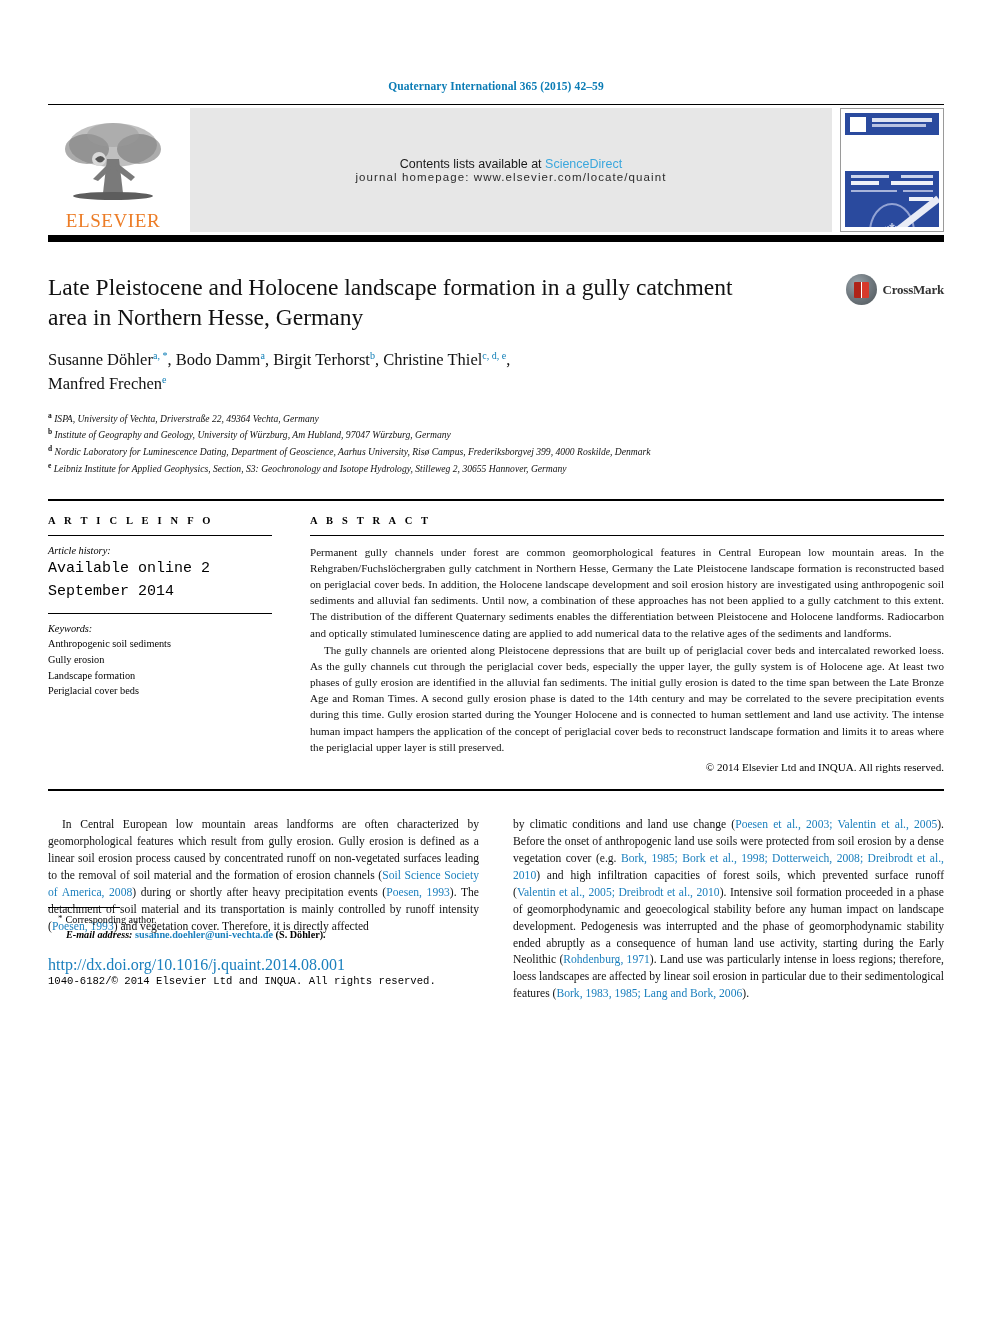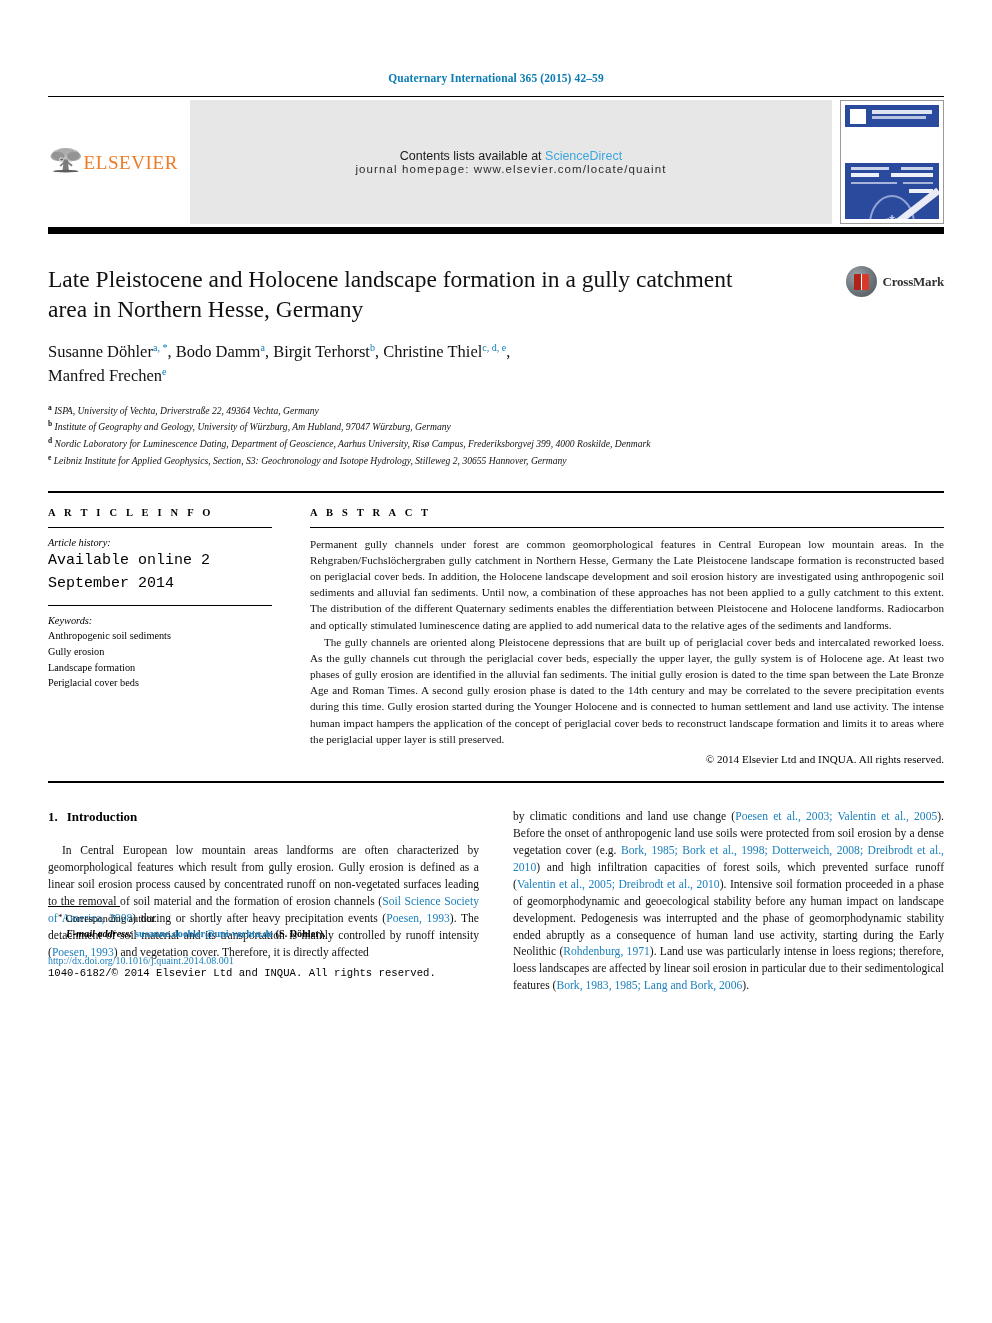--- a/index.html
+++ b/index.html
@@ -6,21 +6,21 @@
   html, body { margin: 0; padding: 0; }
   body {
     width: 992px;
     height: 1323px;
     background: #ffffff;
     font-family: "Liberation Serif", serif;
     color: #000;
     position: relative;
     overflow: hidden;
   }
-  .page { padding: 0 48px; position: relative; }
+  .page { padding: 8px 48px; position: relative; }
 
   
   .journal-ref {
     text-align: center;
     color: #0b7cb5;
     font-family: "Liberation Serif", serif;
     font-weight: bold;
     font-size: 11.5px;
     letter-spacing: .1px;
     padding-top: 72px;
@@ -31,21 +31,21 @@
   .masthead {
     display: flex;
     align-items: stretch;
     height: 124px;
     margin-top: 3px;
   }
   .elsevier-logo {
     width: 130px;
     flex: 0 0 130px;
     display: flex;
-    flex-direction: row;
+    flex-direction: column;
     align-items: center;
     justify-content: flex-end;
     padding-bottom: 2px;
   }
   .tree-svg { width: 112px; height: 90px; display:block; }
   .elsevier-word {
     color: #ec7c26;
     font-family: "Liberation Serif", serif;
     font-size: 19px;
     letter-spacing: .6px;
@@ -238,21 +238,21 @@
   .fn-rule { border-top: 1px solid #000; width: 72px; margin-bottom: 4px; }
   .fn-line {
     font-family: "Liberation Serif", serif;
     font-size: 10.2px;
     line-height: 1.5;
   }
   .fn-line .star { font-size: 9px; vertical-align: 2px; margin-right: 3px; }
   .fn-em { font-style: italic; }
   .doi-line {
     font-family: "Liberation Serif", serif;
-    font-size: 10px;
+    font-size: 16px;
     color: #1a7fbd;
     margin-top: 14px;
   }
   .issn-line { font-family: Liberation Mono, monospace; font-size: 10.6px; margin-top: 1px; }
 </style>
 </head>
 <body>
 
 <div class="page">
 
@@ -365,23 +365,20 @@
       <p class="abs-p">The gully channels are oriented along Pleistocene depressions that are built up of periglacial cover beds and intercalated reworked loess. As the gully channels cut through the periglacial cover beds, especially the upper layer, the gully system is of Holocene age. At least two phases of gully erosion are identified in the alluvial fan sediments. The initial gully erosion is dated to the time span between the Late Bronze Age and Roman Times. A second gully erosion phase is dated to the 14th century and may be correlated to the severe precipitation events during this time. Gully erosion started during the Younger Holocene and is connected to human settlement and land use activity. The intense human impact hampers the application of the concept of periglacial cover beds to reconstruct landscape formation and limits it to areas where the periglacial upper layer is still preserved.</p>
       <div class="copyright">© 2014 Elsevier Ltd and INQUA. All rights reserved.</div>
     </div>
   </div>
 
   <div class="rule-med" style="margin-top:16px;"></div>
 
   <div class="body-cols">
 
     <div class="bcol">
-      <div class="h2">
-        <span class="num">1.</span><span>Introduction</span>
-      </div>
       <p class="body-p"><span>In Central European low mountain areas landforms are often characterized by geomorphological features which result from gully erosion. Gully erosion is defined as a linear soil erosion process caused by concentrated runoff on non-vegetated surfaces leading to the removal of soil material and the formation of erosion channels (</span><span class="cite">Soil Science Society of America, 2008</span><span>) during or shortly after heavy precipitation events (</span><span class="cite">Poesen, 1993</span><span>). The detachment of soil material and its transportation is mainly controlled by runoff intensity (</span><span class="cite">Poesen, 1993</span><span>) and vegetation cover. Therefore, it is directly affected</span></p>
 
       <div class="footnote-wrap">
         <div class="fn-rule"></div>
         <div class="fn-line" style="padding-left:10px;"><span class="star">*</span><span>Corresponding author.</span></div>
         <div class="fn-line" style="padding-left:18px;font-weight:bold;"><span class="fn-em">E-mail address:</span> <span class="cite">susanne.doehler@uni-vechta.de</span> <span>(S. Döhler).</span></div>
         <div class="doi-line">http://dx.doi.org/10.1016/j.quaint.2014.08.001</div>
         <div class="issn-line">1040-6182/© 2014 Elsevier Ltd and INQUA. All rights reserved.</div>
       </div>
     </div>

